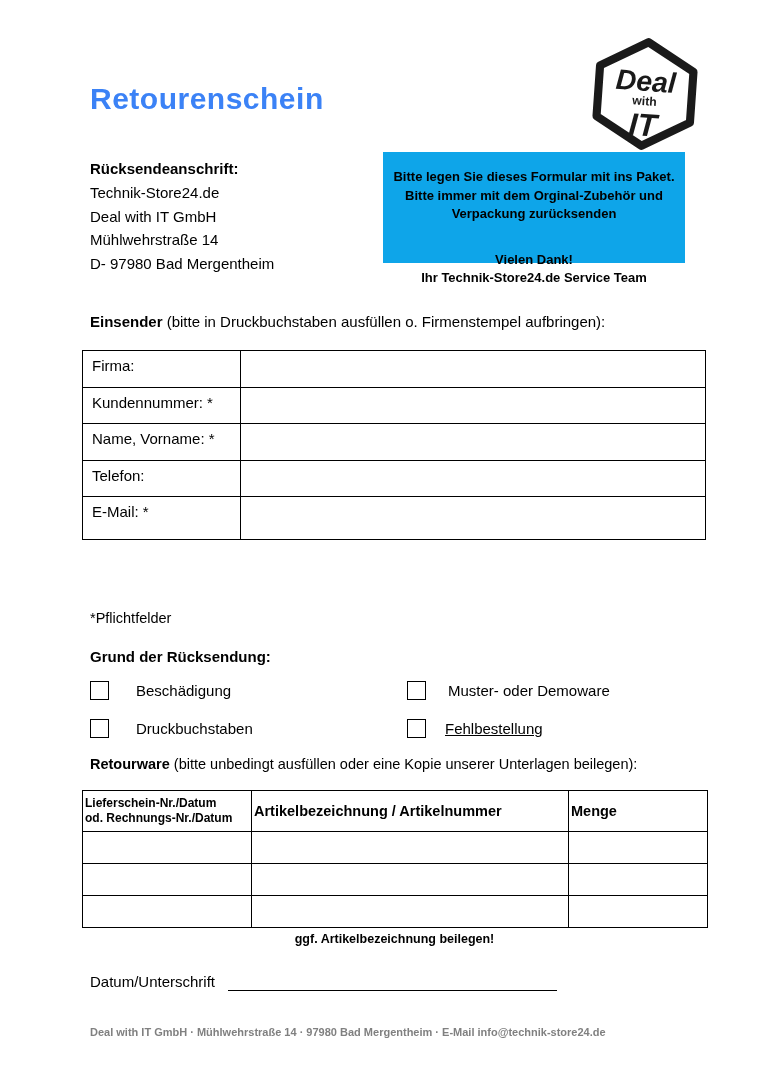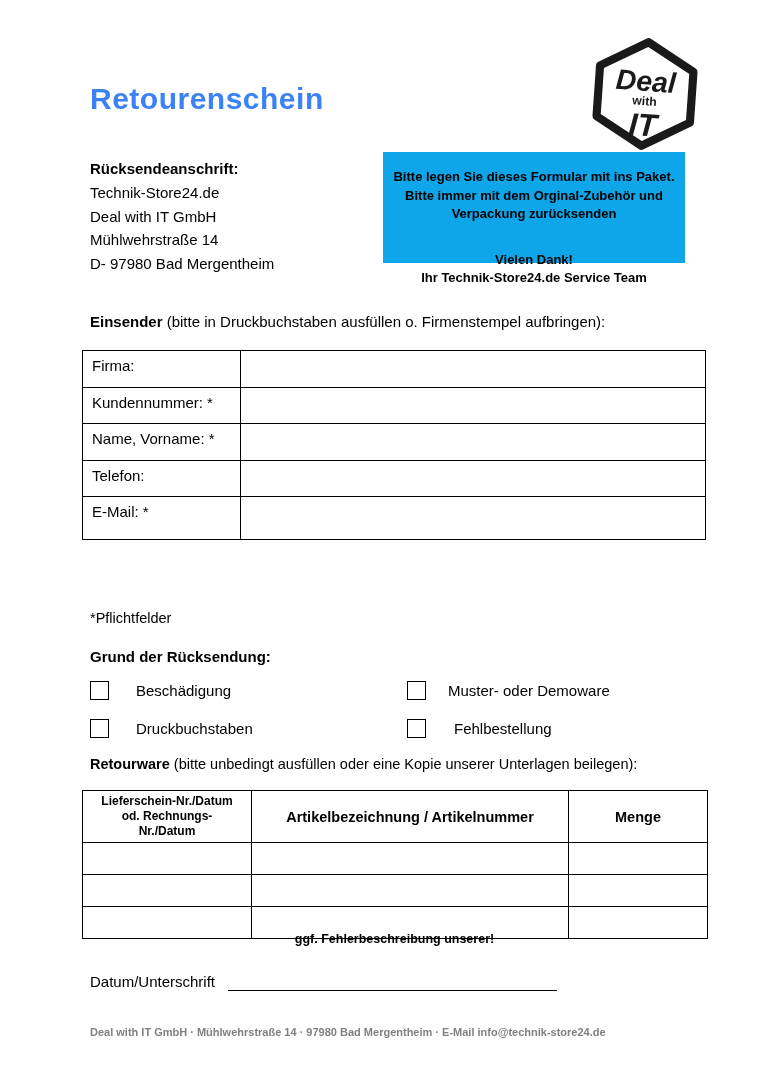--- a/index.html
+++ b/index.html
@@ -67,22 +67,22 @@
     width: 19px; height: 19px;
     border: 1.6px solid #000;
     background: #fff;
     flex: 0 0 auto;
   }
   .chk-item .lab { font-size: 15px; }
 
   .returns-table { left: 82px; top: 790px; width: 625px; table-layout: fixed; }
   .returns-table th, .returns-table td { border: 1.5px solid #000; }
   .returns-table th {
-    font-weight: 700; text-align: center; vertical-align: middle;
-    padding: 3px 15px;
+    font-weight: 700; text-align: left; vertical-align: middle;
+    padding: 3px 2px;
   }
   .returns-table .h1 { font-size: 12px; line-height: 15px; }
   .returns-table .h2, .returns-table .h3 { font-size: 14.5px; }
   .returns-table thead tr { height: 41px; }
   .returns-table tbody tr { height: 32px; }
 
   .table-note {
     left: 82px; top: 932px; width: 625px;
     text-align: center;
     font-size: 12.5px; font-weight: 700;
@@ -168,21 +168,21 @@
     <span class="lab">Beschädigung</span>
   </div>
   <div class="abs chk-item" style="left:407px; top:681px; width:300px; gap:22px;">
     <span class="chk-box"></span>
     <span class="lab">Muster- oder Demoware</span>
   </div>
   <div class="abs chk-item" style="left:90px; top:719px; width:290px; gap:27px;">
     <span class="chk-box"></span>
     <span class="lab">Druckbuchstaben</span>
   </div>
-  <div class="abs chk-item" style="left:407px; top:719px; width:300px; gap:28px;">
+  <div class="abs chk-item" style="left:407px; top:719px; width:300px; gap:19px;text-decoration:underline;">
     <span class="chk-box"></span>
     <span class="lab">Fehlbestellung</span>
   </div>
 
   <div class="abs sec-heading retourware-heading">
     <span class="b">Retourware</span><span> (bitte unbedingt ausfüllen oder eine Kopie unserer Unterlagen beilegen):</span>
   </div>
 
   <table class="abs returns-table">
     <colgroup>
@@ -212,20 +212,20 @@
         <td></td>
       </tr>
       <tr>
         <td></td>
         <td></td>
         <td></td>
       </tr>
     </tbody>
   </table>
 
-  <div class="abs table-note">ggf. Fehlerbeschreibung unserer!</div>
+  <div class="abs table-note">ggf. Artikelbezeichnung beilegen!</div>
 
   <div class="abs sig-label">Datum/Unterschrift</div>
   <div class="abs sig-line"></div>
 
   <div class="abs footer">Deal with IT GmbH · Mühlwehrstraße 14 · 97980 Bad Mergentheim  · E-Mail info@technik-store24.de</div>
 
 </div>
 
 </body></html>

